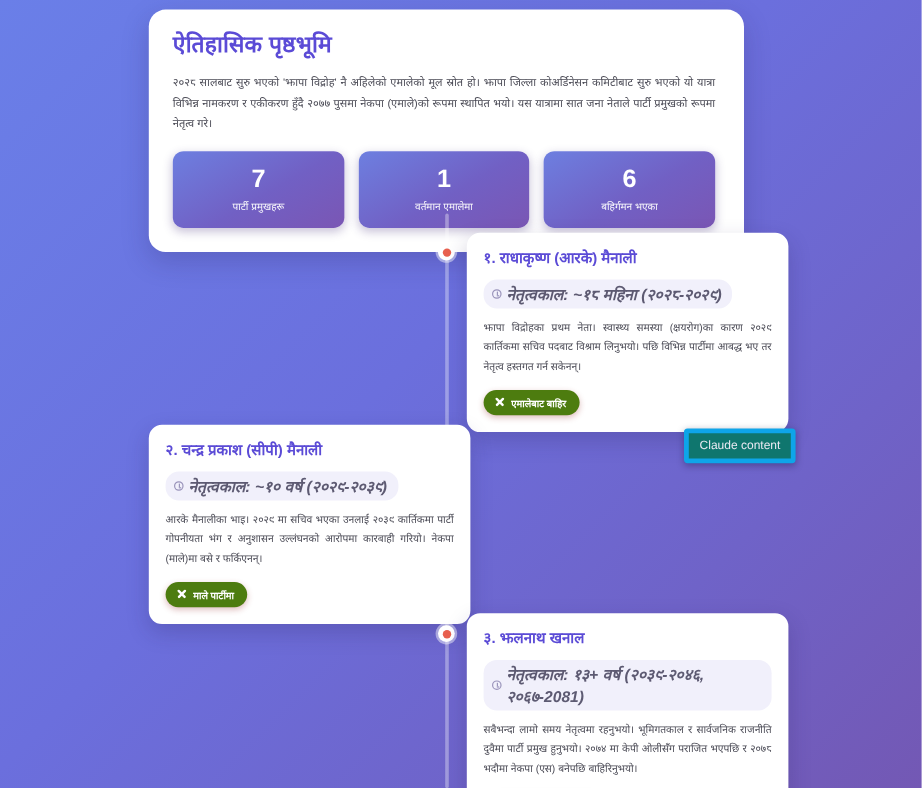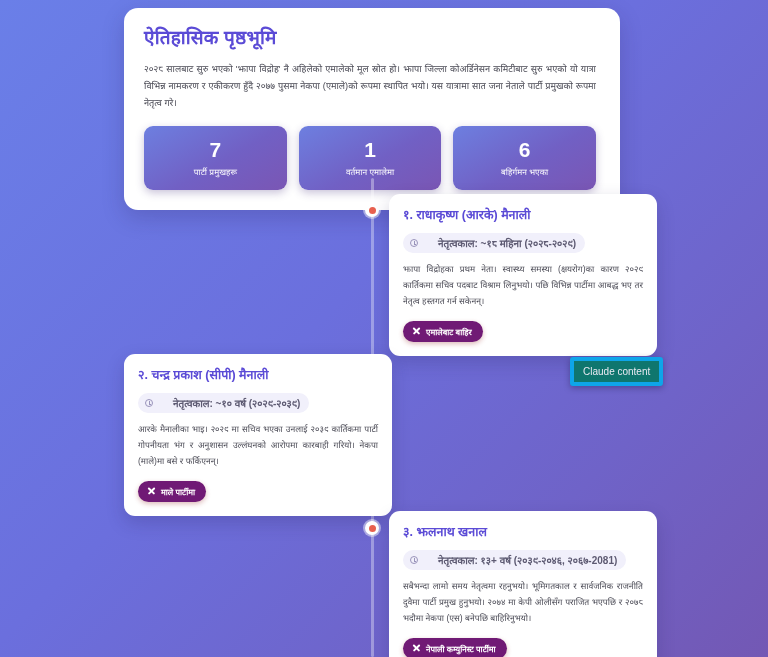--- a/index.html
+++ b/index.html
@@ -128,28 +128,29 @@
     font-size: 12.5px;
     font-weight: bold;
     color: #5b4bd6;
     line-height: 1.35;
     margin-bottom: 9px;
   }
 
   .tl-meta {
     display: inline-flex;
     align-items: center;
-    gap: 20px;
+    gap: 4px;
     background: #f1f0fb;
     border-radius: 11px;
     padding: 3px 9px 3px 7px;
-    font-size: 10px;
+    font-size: 13px;
     font-weight: bold;
     color: #5d5a72;
     margin-bottom: 9px;
+    font-style: italic;
   }
 
   .clock-icon {
     display: inline-block;
     width: 8px;
     height: 8px;
     border: 1.2px solid #9a94bb;
     border-radius: 50%;
     position: relative;
     flex: 0 0 auto;
@@ -170,21 +171,21 @@
     line-height: 1.85;
     color: #4a4a55;
     text-align: justify;
     margin-bottom: 11px;
   }
 
   .tl-badge {
     display: inline-flex;
     align-items: center;
     gap: 5px;
-    background: #701a75;
+    background: #4d7c0f;
     color: #ffffff;
     font-size: 8px;
     font-weight: bold;
     border-radius: 11px;
     padding: 5px 11px 5px 9px;
     box-shadow: 0 2px 5px rgba(150, 40, 40, .32);
   }
 
   .x-icon {
     position: relative;

